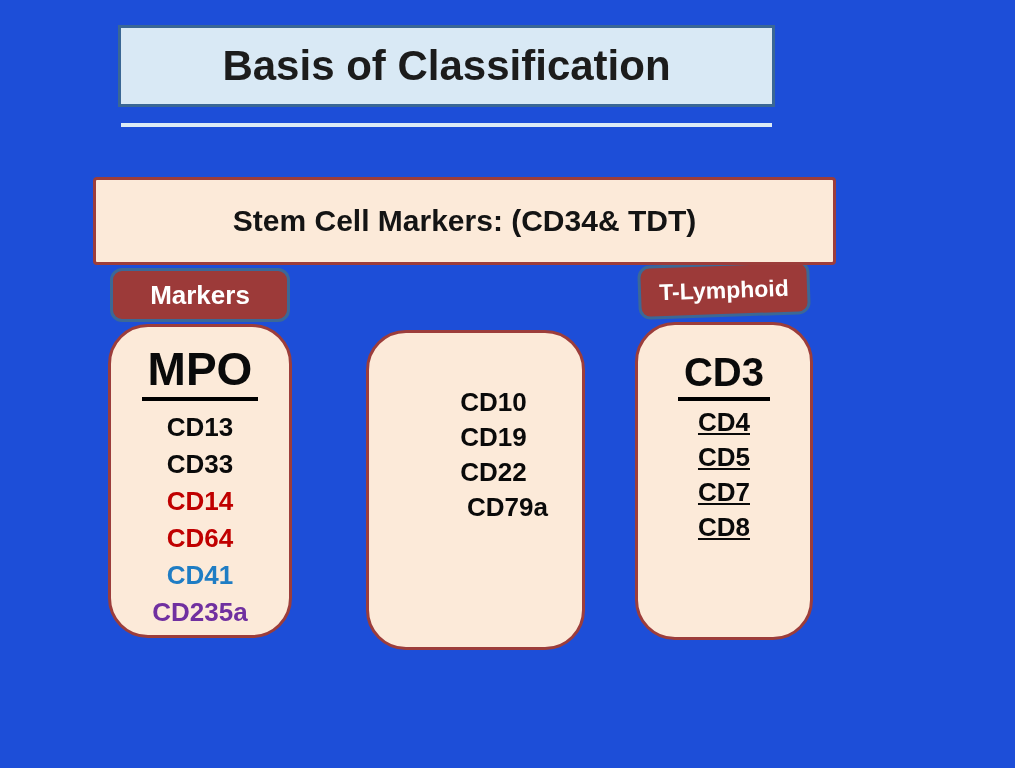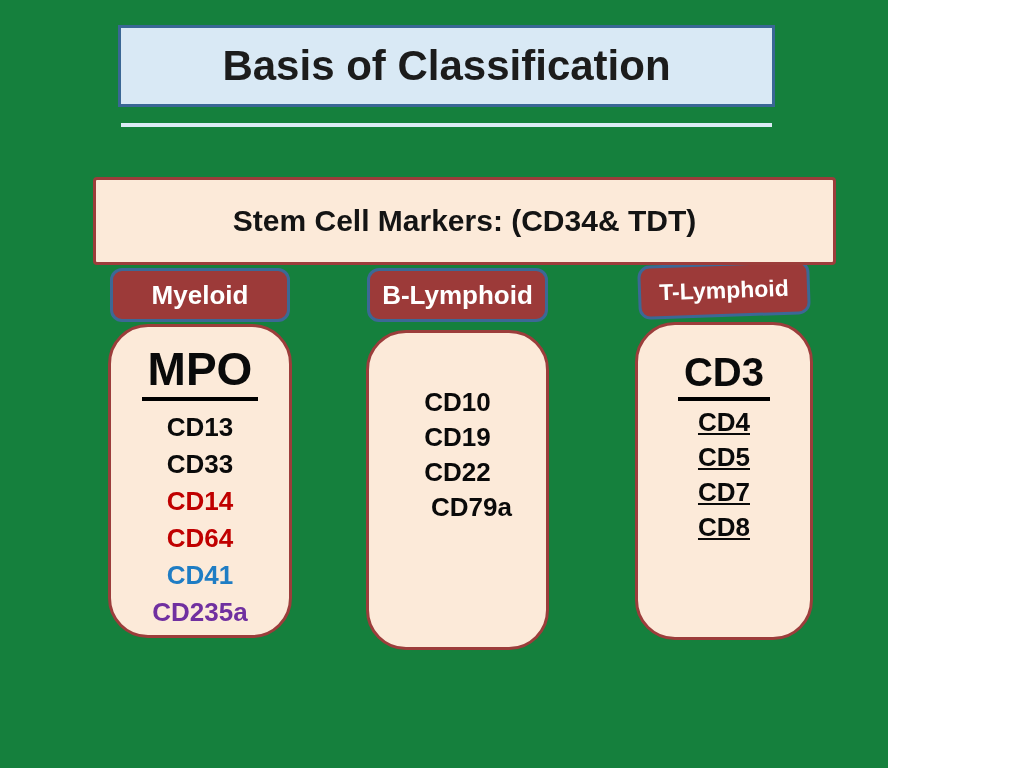--- a/index.html
+++ b/index.html
@@ -2,23 +2,23 @@
 <html><head>
 <meta charset="utf-8">
 <style>
   html, body {
     margin: 0;
     padding: 0;
     background: #ffffff;
   }
   .slide {
     position: relative;
-    width: 888px;
+    width: 1015px;
     height: 768px;
-    background: #15803d;
+    background: #1d4ed8;
     overflow: hidden;
     font-family: "Liberation Sans", sans-serif;
     font-weight: bold;
   }
 
   
   .title-box {
     position: absolute;
     left: 118px;
     top: 25px;
@@ -83,21 +83,21 @@
   .col-box {
     position: absolute;
     background: #fcead9;
     border: 3px solid #9c3d3b;
     border-radius: 40px;
     z-index: 1;
     text-align: center;
     color: #0a0a0a;
   }
   .box-myeloid { left: 108px; top: 324px; width: 178px; height: 308px; }
-  .box-b       { left: 366px; top: 330px; width: 177px; height: 314px; }
+  .box-b       { left: 366px; top: 330px; width: 177px; height: 314px; padding-left: 36px; }
   .box-t       { left: 635px; top: 322px; width: 172px; height: 312px; text-decoration: underline; }
 
   .box-heading {
     margin-top: 18px;
     line-height: 1.05;
   }
   .box-heading .underlined {
     display: inline-block;
     border-bottom: 4px solid #000000;
     padding: 0 6px 4px 6px;
@@ -121,24 +121,21 @@
   <div class="title-box">
     <span>Basis of Classification</span>
   </div>
   <div class="title-reflection"></div>
 
   <div class="banner">
     <span>Stem Cell Markers: (CD34&amp; TDT)</span>
   </div>
 
   <div class="badge badge-myeloid">
-    <span>Myeloid</span>
-  </div>
-  <div class="badge badge-b">
-    <span>B-Lymphoid</span>
+    <span>Markers</span>
   </div>
   <div class="badge badge-t">
     <span>T-Lymphoid</span>
   </div>
 
   <div class="col-box box-myeloid">
     <div class="box-heading">
       <span class="underlined">MPO</span>
     </div>
     <div class="marker-list">

